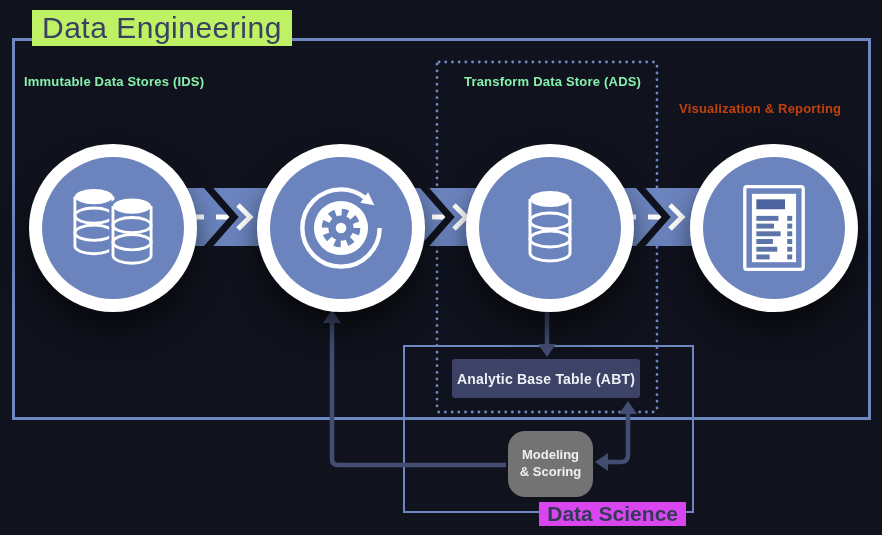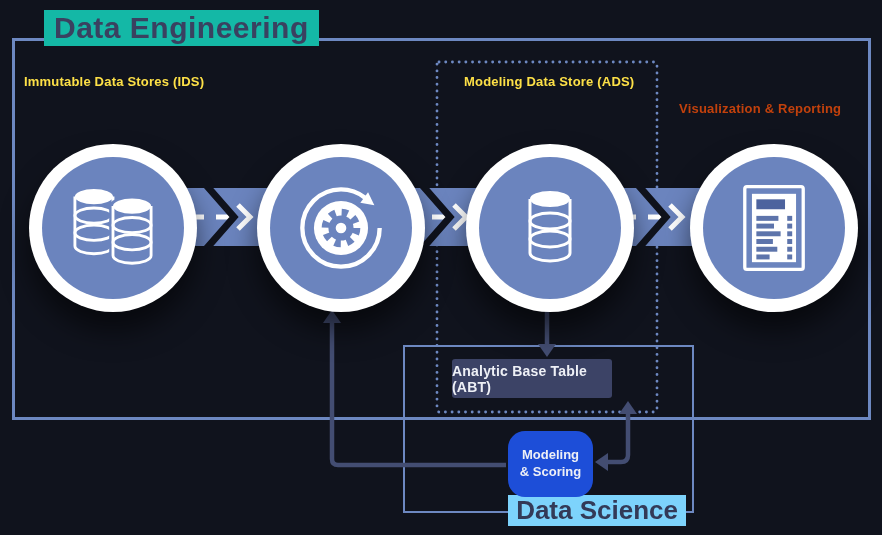--- a/index.html
+++ b/index.html
@@ -4,50 +4,50 @@
 <style>
   html,body{margin:0;padding:0;background:#10131d;}
   #canvas{
     position:relative;width:882px;height:535px;background:#10131d;
     font-family:"Liberation Sans",sans-serif;overflow:hidden;
   }
   .abs{position:absolute;}
   
   .de-box{left:12px;top:38px;width:859px;height:382px;box-sizing:border-box;
     border:3px solid #6d88c1;}
-  .title{left:44px;top:10px;font-size:30px;font-weight:bold;letter-spacing:.5px;
-    color:#3a4160;background:#14b8a6;padding:0 10px;line-height:1.2;}
+  .title{left:32px;top:10px;font-size:30px;font-weight:normal;letter-spacing:.5px;
+    color:#3a4160;background:#bef264;padding:0 10px;line-height:1.2;}
   
-  .stage-label{font-size:13px;font-weight:bold;color:#fde047;letter-spacing:.2px;white-space:nowrap;}
+  .stage-label{font-size:13px;font-weight:bold;color:#86efac;letter-spacing:.2px;white-space:nowrap;}
   .lbl1{left:24px;top:74px;}
   .lbl2{left:246px;top:101px;}
   .lbl3{left:464px;top:74px;}
   .lbl4{left:679px;top:101px;color:#c2410c;}
   
   .ads-dotted{left:435px;top:60px;}
   
   .ds-box{left:403px;top:345px;width:291px;height:168px;box-sizing:border-box;
     border:2.5px solid #6d88c1;}
-  .ds-label{position:absolute;right:6px;bottom:-15px;background:#7dd3fc;
-    padding:0 8px;font-size:26px;font-weight:bold;color:#333a58;white-space:nowrap;}
+  .ds-label{position:absolute;right:6px;bottom:-15px;background:#d946ef;
+    padding:0 8px;font-size:21px;font-weight:bold;color:#333a58;white-space:nowrap;}
   
   .band{top:188px;width:92px;height:58px;}
   .b1{left:178px;} .b2{left:394px;} .b3{left:610px;}
   
   .circle{top:144px;width:168px;height:168px;border-radius:50%;background:#fff;
     box-shadow:0 18px 28px rgba(0,0,0,.55);
     display:flex;align-items:center;justify-content:center;}
   .disc{width:142px;height:142px;border-radius:50%;background:#6b84be;
     display:flex;align-items:center;justify-content:center;}
   .c1{left:29px;} .c2{left:257px;} .c3{left:466px;} .c4{left:690px;}
   
-  .abt-box{left:452px;top:359px;width:160px;height:39px;background:#3c4366;
+  .abt-box{left:452px;top:359px;width:188px;height:39px;background:#3c4366;
     border-radius:3px;display:flex;align-items:center;justify-content:center;
     color:#eef0f6;font-size:14px;font-weight:bold;letter-spacing:.2px;}
-  .modeling-box{left:508px;top:431px;width:85px;height:66px;background:#1d4ed8;
+  .modeling-box{left:508px;top:431px;width:85px;height:66px;background:#737373;
     border-radius:17px;display:flex;flex-direction:column;align-items:center;
     justify-content:center;color:#eef0f6;font-size:13px;font-weight:bold;line-height:1.3;}
   .arrows{left:0;top:0;pointer-events:none;}
 </style>
 </head>
 <body>
 
 <div id="canvas">
 
   <div class="abs de-box"></div>
@@ -55,21 +55,21 @@
 
   <svg class="abs ads-dotted" width="224" height="354" viewBox="0 0 224 354">
     <rect x="2" y="2" width="220" height="350" rx="2" fill="none" stroke="#6d88c1" stroke-width="2.8" stroke-linecap="round" stroke-dasharray="0.1 6.6"></rect>
   </svg>
 
   <div class="abs ds-box">
     <div class="ds-label">Data Science</div>
   </div>
 
   <div class="abs stage-label lbl1">Immutable Data Stores (IDS)</div>
-  <div class="abs stage-label lbl3">Modeling Data Store (ADS)</div>
+  <div class="abs stage-label lbl3">Transform Data Store (ADS)</div>
   <div class="abs stage-label lbl4">Visualization &amp; Reporting</div>
 
   <svg class="abs band b1" viewBox="0 0 92 58">
     <rect width="92" height="58" fill="#6b84be"></rect>
     <line x1="6" y1="29" x2="26" y2="29" stroke="#fff" stroke-width="5"></line>
     <line x1="38" y1="29" x2="52" y2="29" stroke="#fff" stroke-width="5"></line>
     <path d="M28,-3 L56,29 L28,61" stroke="#10131d" stroke-width="7" fill="none"></path>
     <path d="M60,17 L72,29 L60,41" stroke="#fff" stroke-width="5" fill="none"></path>
   </svg>
   <svg class="abs band b2" viewBox="0 0 92 58">

